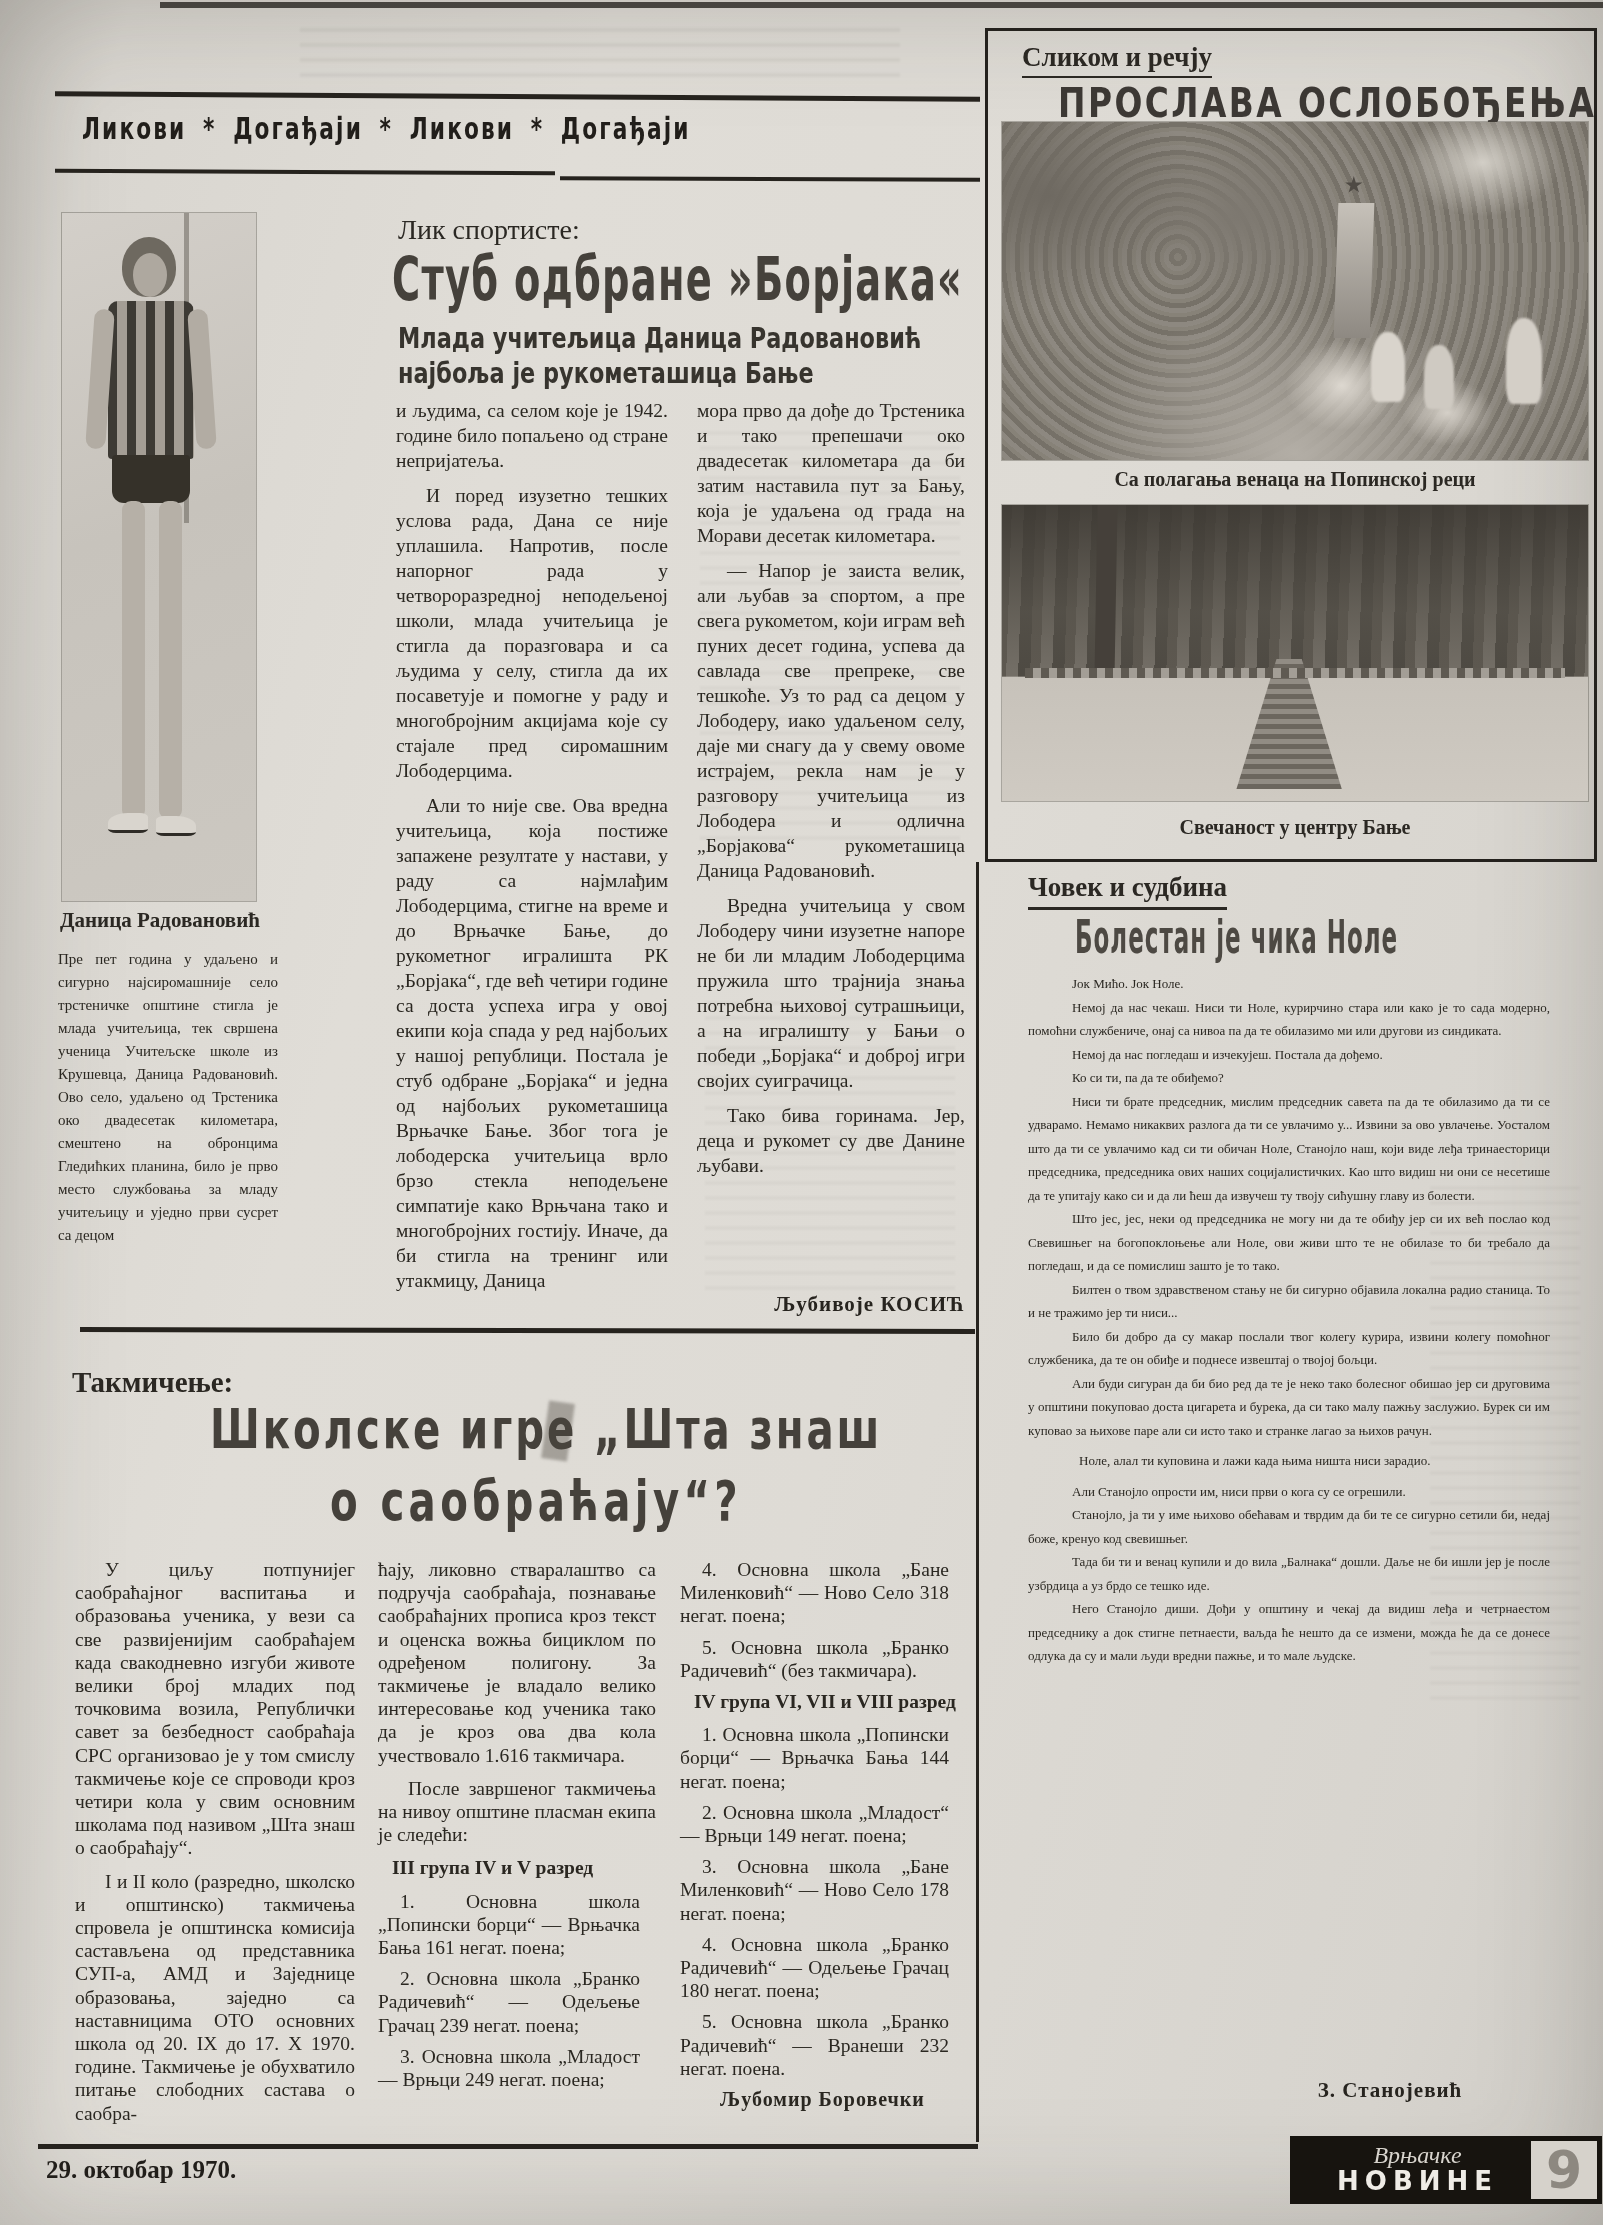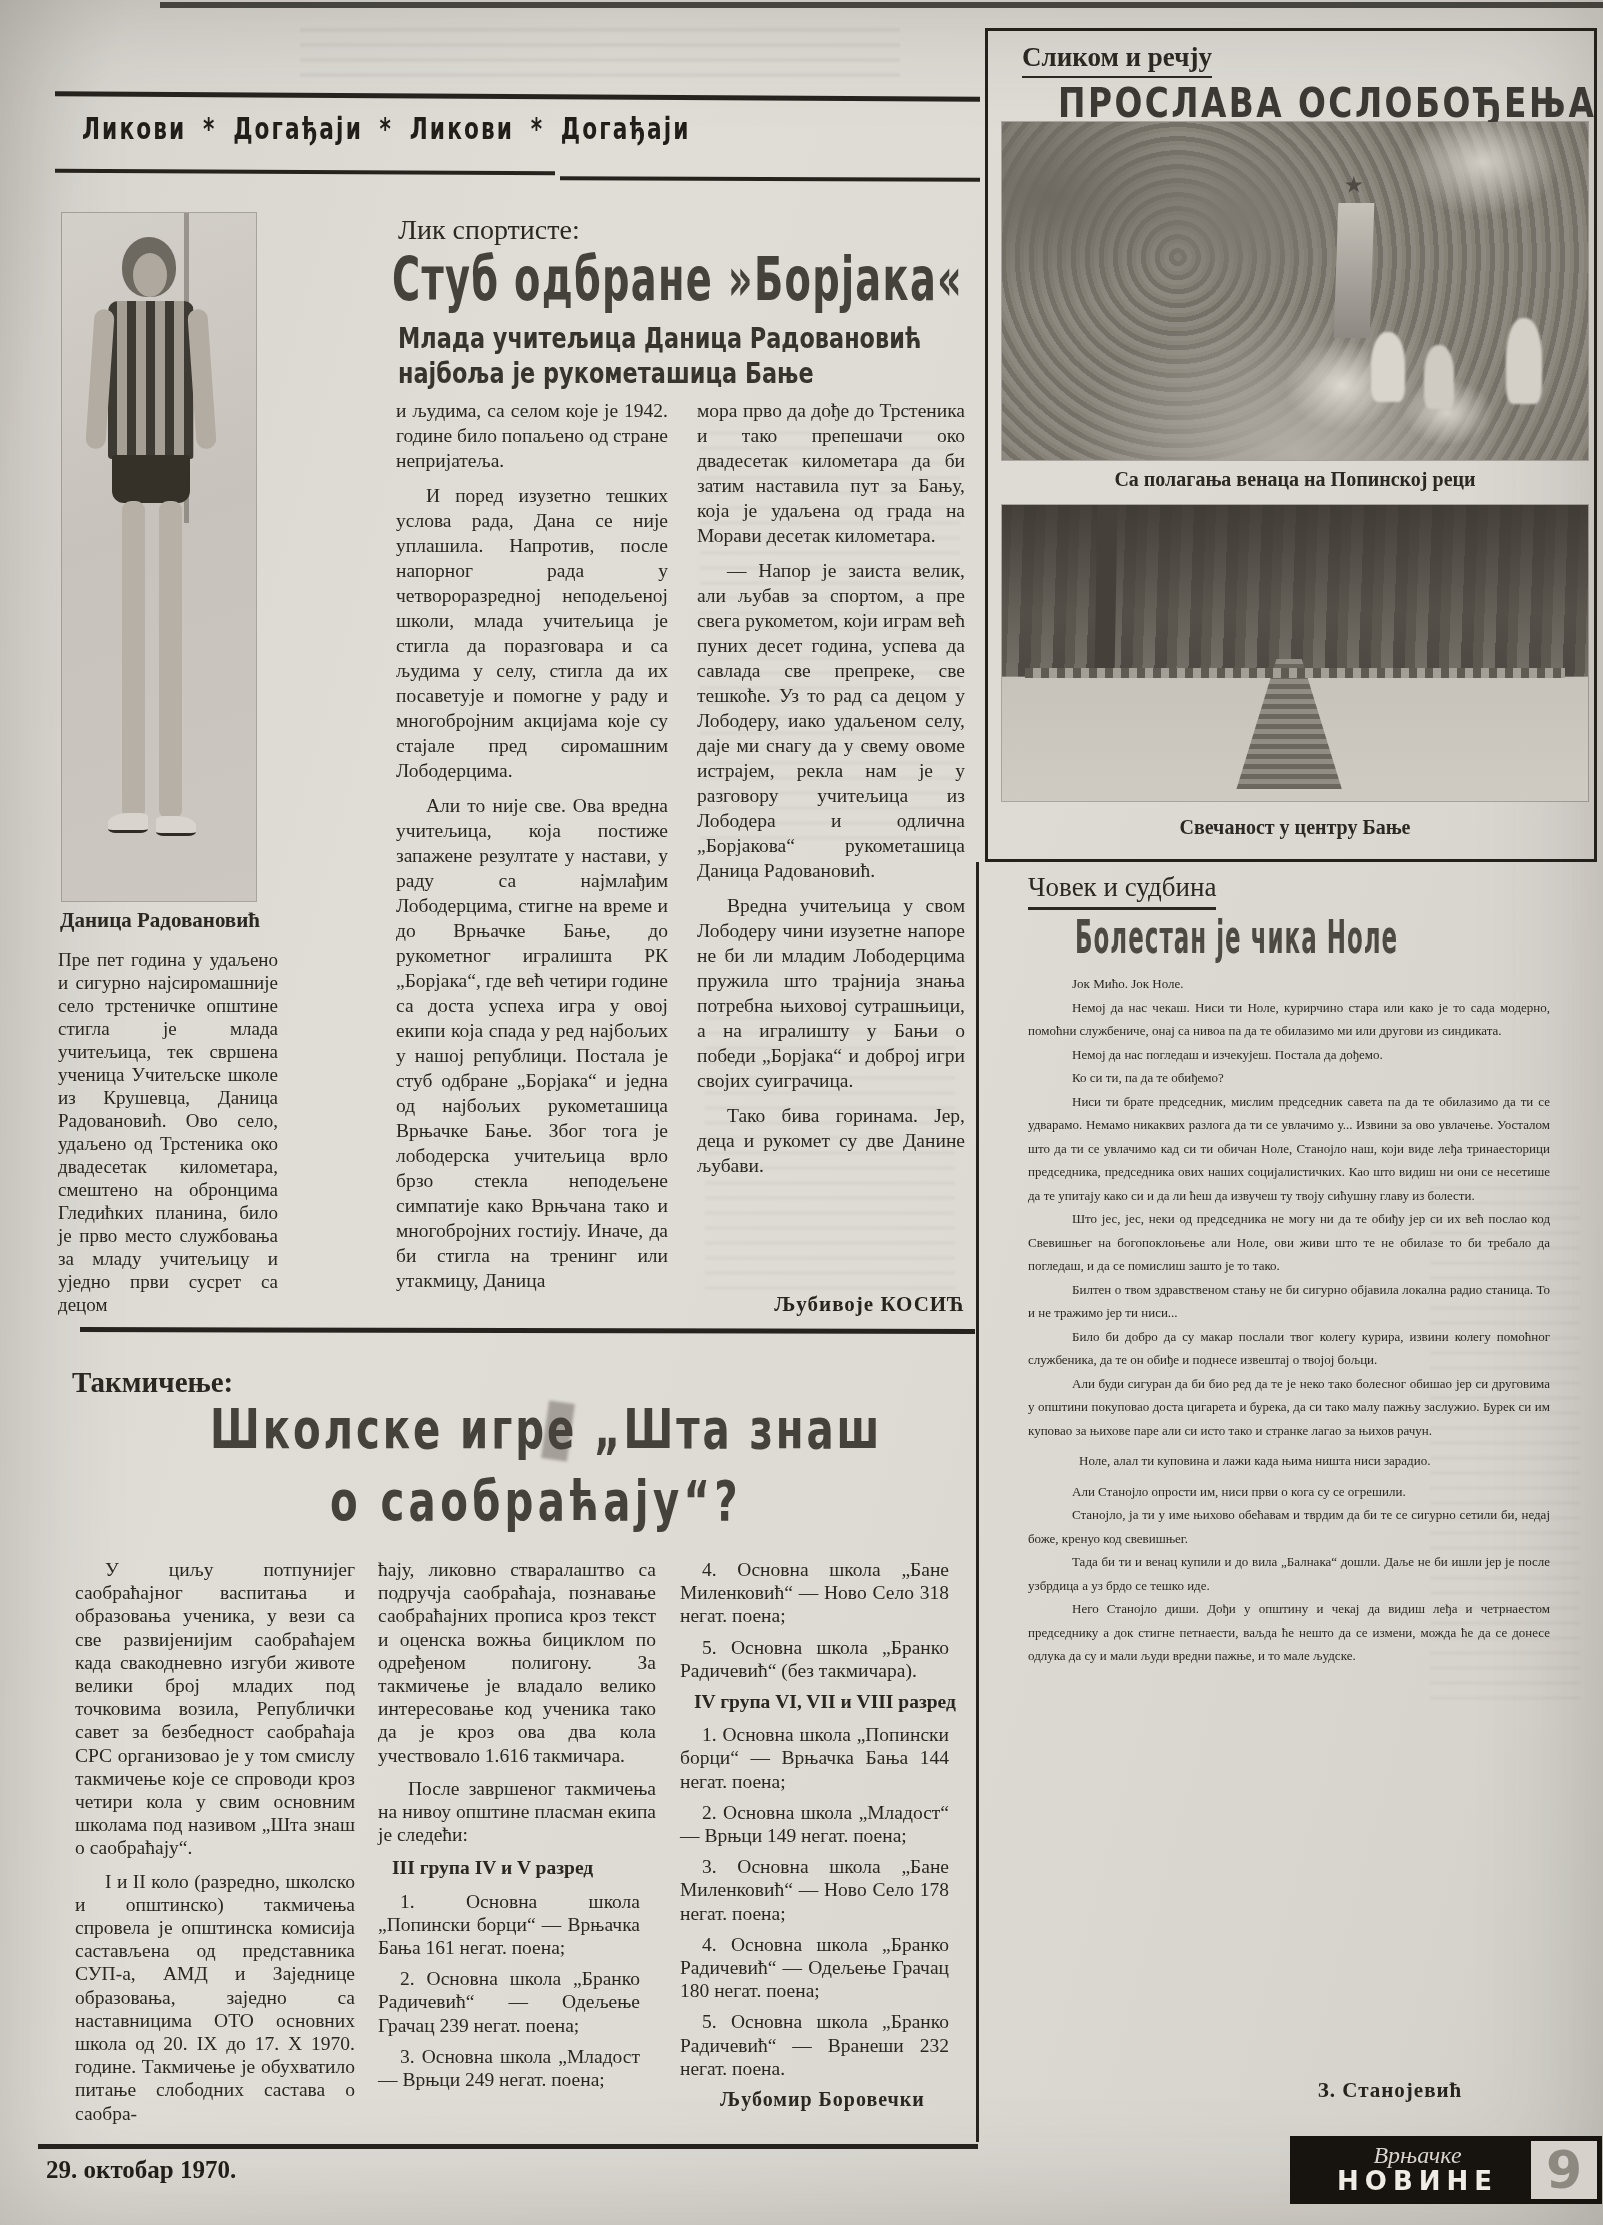--- a/index.html
+++ b/index.html
@@ -69,21 +69,21 @@
   </div>
   <div class="caption" style="left:30px;top:908px;width:260px;font-size:21px;">Даница Радовановић</div>
 
   <div class="abs kicker-serif" style="left:398px;top:214px;font-size:28px;font-weight:normal;">Лик спортисте:</div>
   <div class="abs stencil" style="left:392px;top:244px;font-size:60px;letter-spacing:2px;transform:scaleX(.64);">Стуб одбране »Борјака«</div>
   <div class="abs" style="left:398px;top:322px;font-family:'DejaVu Sans',sans-serif;font-weight:700;font-size:28px;
               color:#37342e;white-space:nowrap;transform:scaleX(.80);transform-origin:left top;">Млада учитељица Даница Радовановић</div>
   <div class="abs" style="left:398px;top:357px;font-family:'DejaVu Sans',sans-serif;font-weight:700;font-size:28px;
               color:#37342e;white-space:nowrap;transform:scaleX(.80);transform-origin:left top;">најбоља је рукометашица Бање</div>
 
-  <div class="col" style="left:58px;top:948px;width:220px;font-size:19px;line-height:23px;">
+  <div class="col" style="left:58px;top:948px;width:220px;font-size:15px;line-height:23px;">
     <p class="first">Пре пет година у удаљено и сигурно најсиромашније село трстеничке општине стигла је млада учитељица, тек свршена ученица Учитељске школе из Крушевца, Даница Радовановић. Ово село, удаљено од Трстеника око двадесетак километара, смештено на обронцима Гледићких планина, било је прво место службовања за младу учитељицу и уједно први сусрет са децом</p>
   </div>
   <div class="col" style="left:396px;top:398px;width:272px;font-size:19.5px;line-height:25px;">
     <p class="first">и људима, са селом које је 1942. године било попаљено од стране непријатеља.</p>
     <p>И поред изузетно тешких услова рада, Дана се није уплашила. Напротив, после напорног рада у четвороразредној неподељеној школи, млада учитељица је стигла да поразговара и са људима у селу, стигла да их посаветује и помогне у раду и многобројним акцијама које су стајале пред сиромашним Лободерцима.</p>
     <p>Али то није све. Ова вредна учитељица, која постиже запажене резултате у настави, у раду са најмлађим Лободерцима, стигне на време и до Врњачке Бање, до рукометног игралишта РК „Борјака“, где већ четири године са доста успеха игра у овој екипи која спада у ред најбољих у нашој републици. Постала је стуб одбране „Борјака“ и једна од најбољих рукометашица Врњачке Бање. Због тога је лободерска учитељица врло брзо стекла неподељене симпатије како Врњчана тако и многобројних гостију. Иначе, да би стигла на тренинг или утакмицу, Даница</p>
   </div>
   <div class="col" style="left:697px;top:398px;width:268px;font-size:19.5px;line-height:25px;">
     <p class="first">мора прво да дође до Трстеника и тако препешачи око двадесетак километара да би затим наставила пут за Бању, која је удаљена од града на Морави десетак километара.</p>
     <p>— Напор је заиста велик, али љубав за спортом, а пре свега рукометом, који играм већ пуних десет година, успева да савлада све препреке, све тешкоће. Уз то рад са децом у Лободеру, иако удаљеном селу, даје ми снагу да у свему овоме истрајем, рекла нам је у разговору учитељица из Лободера и одлична „Борјакова“ рукометашица Даница Радовановић.</p>
@@ -154,21 +154,21 @@
               background-position:top, top, bottom;background-repeat:no-repeat;">
     <div class="fig" style="left:16%;top:0;width:20px;height:58%;background:#45403a;transform:rotate(1deg);"></div>
     <div class="fig" style="left:40%;top:52%;width:18%;height:44%;
                 clip-path:polygon(38% 0,62% 0,100% 100%,0 100%);
                 background:repeating-linear-gradient(0deg,#6b665e 0 5px,#918c84 5px 10px);filter:blur(.5px);"></div>
     <div class="fig" style="left:4%;top:55%;width:92%;height:10px;
                 background:repeating-linear-gradient(90deg,#5f5a52 0 8px,#a39e96 8px 16px);filter:blur(.5px);"></div>
   </div>
   <div class="caption" style="left:1002px;top:816px;width:586px;font-size:20px;">Свечаност у центру Бање</div>
 
-  <div class="abs kicker-serif" style="left:1028px;top:872px;font-size:27px;font-weight:normal;border-bottom:3px solid #2b2823;padding-bottom:4px;">Човек и судбина</div>
+  <div class="abs kicker-serif" style="left:1028px;top:872px;font-size:27px;font-weight:bold;border-bottom:3px solid #2b2823;padding-bottom:4px;">Човек и судбина</div>
   <div class="abs stencil" style="left:1075px;top:910px;font-size:46px;letter-spacing:2px;transform:scaleX(.50);color:#4d4943;">Болестан је чика Ноле</div>
 
   <div class="col" style="left:1028px;top:972px;width:522px;font-size:13px;line-height:23.5px;">
     <p style="text-indent:44px;margin:0;">Јок Мићо. Јок Ноле.</p>
     <p style="text-indent:44px;margin:0;">Немој да нас чекаш. Ниси ти Ноле, курирчино стара или како је то сада модерно, помоћни службениче, онај са нивоа па да те обилазимо ми или другови из синдиката.</p>
     <p style="text-indent:44px;margin:0;">Немој да нас погледаш и изчекујеш. Постала да дођемо.</p>
     <p style="text-indent:44px;margin:0;">Ко си ти, па да те обиђемо?</p>
     <p style="text-indent:44px;margin:0;">Ниси ти брате председник, мислим председник савета па да те обилазимо да ти се удварамо. Немамо никаквих разлога да ти се увлачимо у... Извини за ово увлачење. Уосталом што да ти се увлачимо кад си ти обичан Ноле, Станојло наш, који виде леђа тринаесторици председника, председника ових наших социјалистичких. Као што видиш ни они се несетише да те упитају како си и да ли ћеш да извучеш ту твоју сићушну главу из болести.</p>
     <p style="text-indent:44px;margin:0;">Што јес, јес, неки од председника не могу ни да те обиђу јер си их већ послао код Свевишњег на богопоклоњење али Ноле, ови живи што те не обилазе то би требало да погледаш, и да се помислиш зашто је то тако.</p>
     <p style="text-indent:44px;margin:0;">Билтен о твом здравственом стању не би сигурно објавила локална радио станица. То и не тражимо јер ти ниси...</p>

